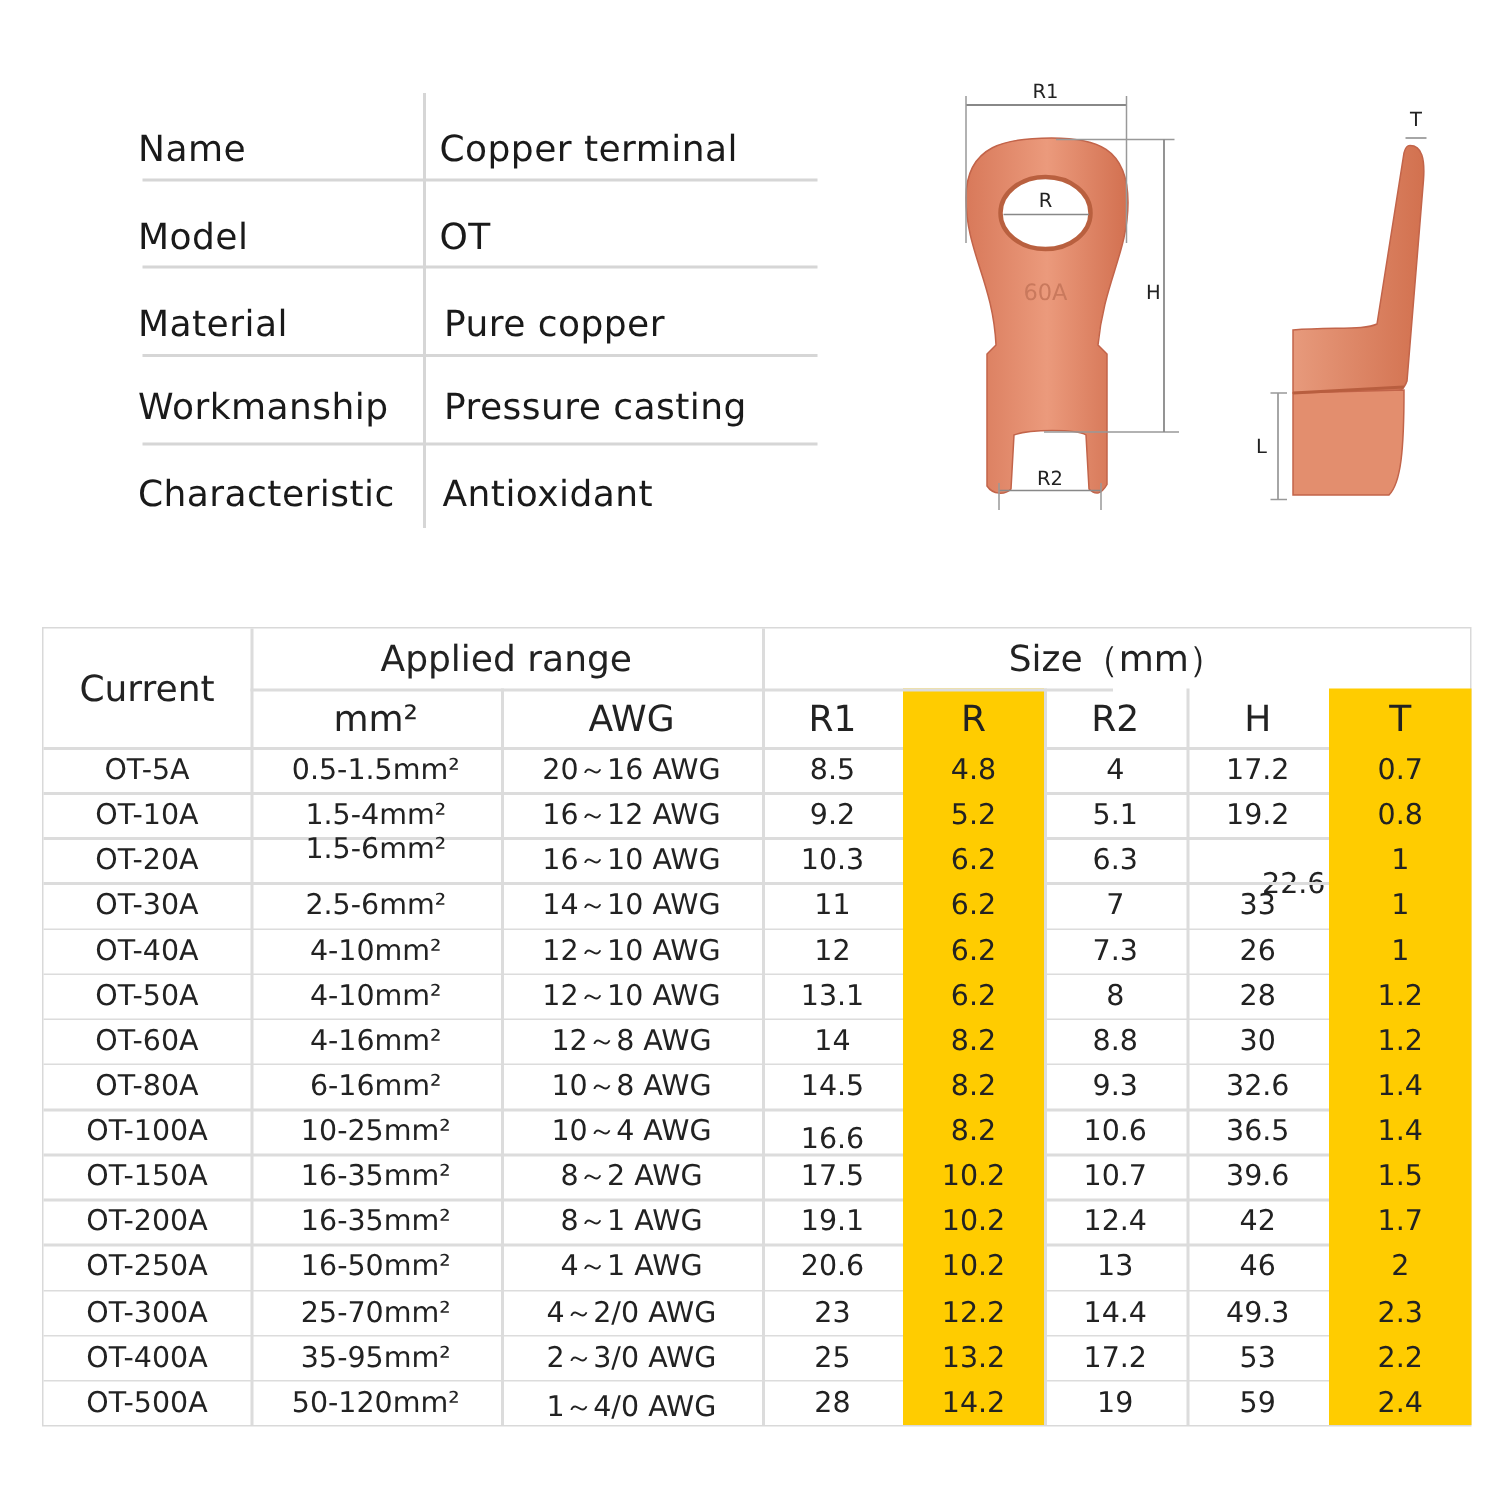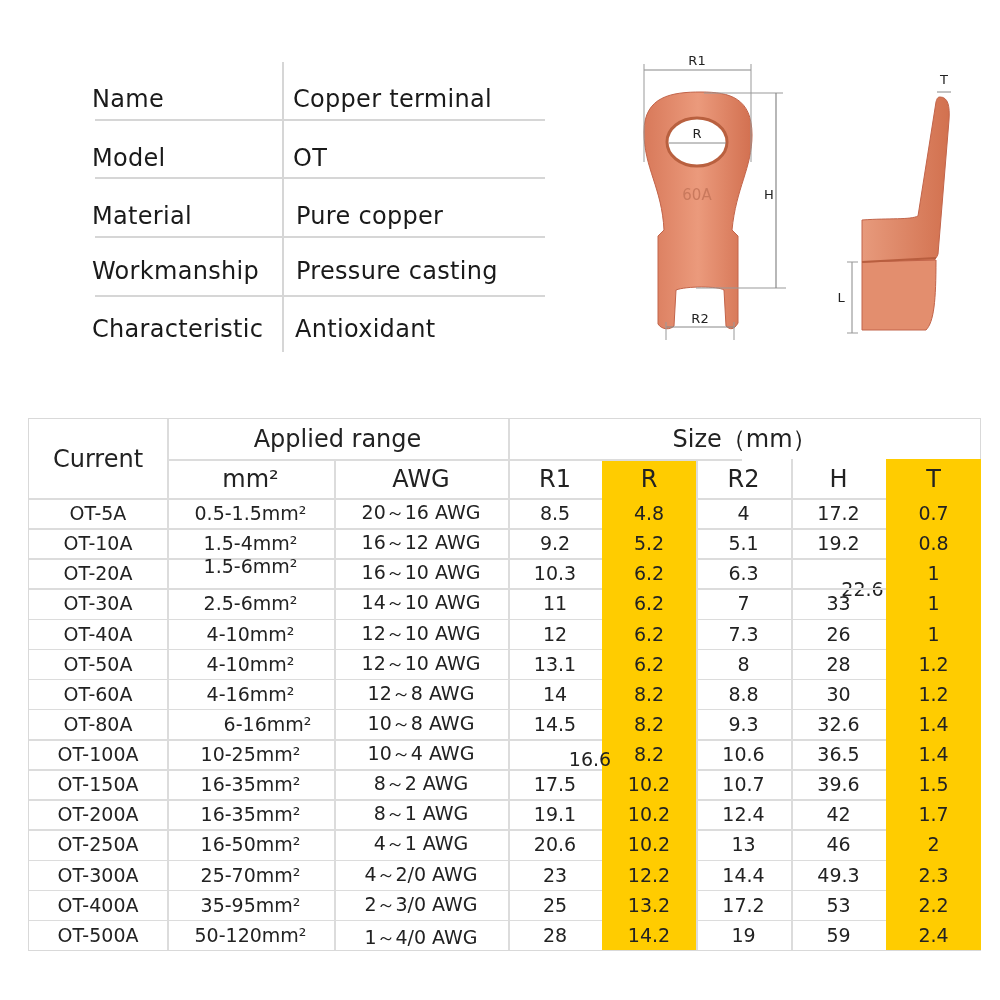--- a/index.html
+++ b/index.html
@@ -239,35 +239,35 @@
         <div class="cell data" style="left: 479px; top: 259.78px; width: 94px; height: 30.13px;">14</div>
         <div class="cell data" style="left: 573px; top: 259.78px; width: 94px; height: 30.13px;">8.2</div>
         <div class="cell data" style="left: 667px; top: 259.78px; width: 95px; height: 30.13px;">8.8</div>
         <div class="cell data" style="left: 762px; top: 259.78px; width: 95px; height: 30.13px;">30</div>
         <div class="cell data" style="left: 857px; top: 259.78px; width: 95px; height: 30.13px;">1.2</div>
       </div>
       <div class="hl" style="left: 0px; top: 289.91px; width: 573px;"></div>
       <div class="hl" style="left: 667px; top: 289.91px; width: 190px;"></div>
       <div>
         <div class="cell data" style="left: 0px; top: 289.91px; width: 138px; height: 30.13px;">OT-80A</div>
-        <div class="cell data" style="left: 138px; top: 289.91px; width: 167px; height: 30.13px; margin-left: 17px;">6-16mm²</div>
+        <div class="cell data" style="left: 138px; top: 289.91px; width: 167px; height: 30.13px;">6-16mm²</div>
         <div class="cell data" style="left: 305px; top: 289.91px; width: 174px; height: 30.13px;">10～8 AWG</div>
         <div class="cell data" style="left: 479px; top: 289.91px; width: 94px; height: 30.13px;">14.5</div>
         <div class="cell data" style="left: 573px; top: 289.91px; width: 94px; height: 30.13px;">8.2</div>
         <div class="cell data" style="left: 667px; top: 289.91px; width: 95px; height: 30.13px;">9.3</div>
         <div class="cell data" style="left: 762px; top: 289.91px; width: 95px; height: 30.13px;">32.6</div>
         <div class="cell data" style="left: 857px; top: 289.91px; width: 95px; height: 30.13px;">1.4</div>
       </div>
       <div class="hl" style="left: 0px; top: 320.04px; width: 573px;"></div>
       <div class="hl" style="left: 667px; top: 320.04px; width: 190px;"></div>
       <div>
         <div class="cell data" style="left: 0px; top: 320.04px; width: 138px; height: 30.13px;">OT-100A</div>
         <div class="cell data" style="left: 138px; top: 320.04px; width: 167px; height: 30.13px;">10-25mm²</div>
         <div class="cell data" style="left: 305px; top: 320.04px; width: 174px; height: 30.13px;">10～4 AWG</div>
-        <div class="cell data" style="left: 479px; top: 320.04px; width: 94px; height: 40px; margin-left: 35px;">16.6</div>
+        <div class="cell data" style="left: 479px; top: 320.04px; width: 94px; height: 40px;">16.6</div>
         <div class="cell data" style="left: 573px; top: 320.04px; width: 94px; height: 30.13px;">8.2</div>
         <div class="cell data" style="left: 667px; top: 320.04px; width: 95px; height: 30.13px;">10.6</div>
         <div class="cell data" style="left: 762px; top: 320.04px; width: 95px; height: 30.13px;">36.5</div>
         <div class="cell data" style="left: 857px; top: 320.04px; width: 95px; height: 30.13px;">1.4</div>
       </div>
       <div class="hl" style="left: 0px; top: 350.17px; width: 573px;"></div>
       <div class="hl" style="left: 667px; top: 350.17px; width: 190px;"></div>
       <div>
         <div class="cell data" style="left: 0px; top: 350.17px; width: 138px; height: 30.13px;">OT-150A</div>
         <div class="cell data" style="left: 138px; top: 350.17px; width: 167px; height: 30.13px;">16-35mm²</div>

